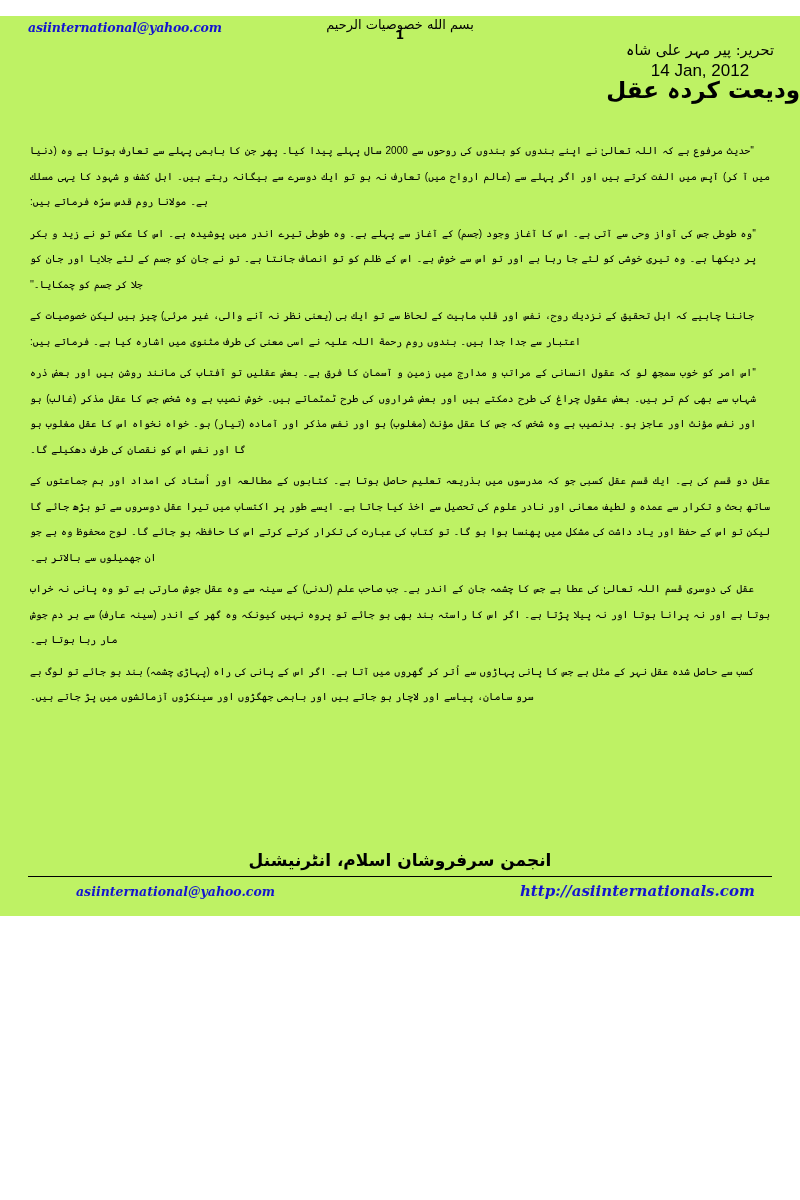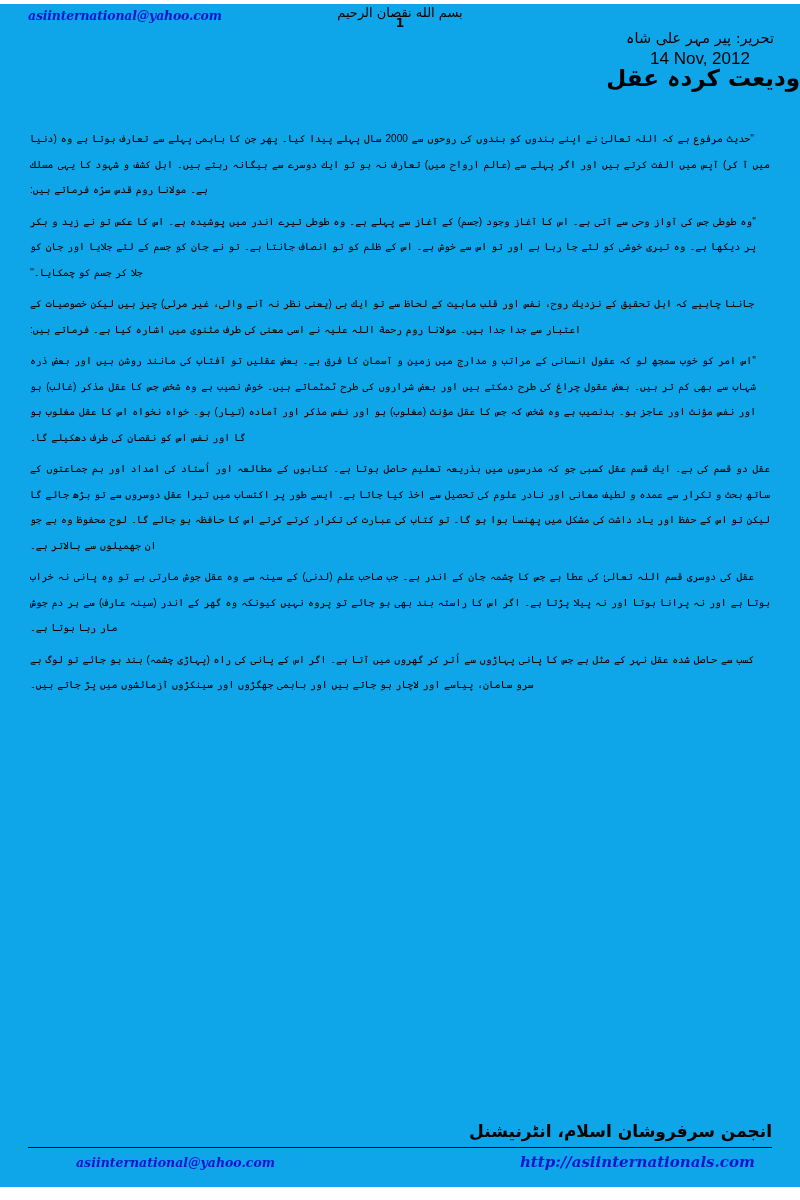--- a/index.html
+++ b/index.html
@@ -3,23 +3,23 @@
 <meta charset="utf-8">
 <style>
   html, body {
     margin: 0;
     padding: 0;
     background: #ffffff;
   }
   .page {
     position: relative;
     width: 800px;
-    height: 1183px;
-    margin: 4px auto;
-    background: #0ea5e9;
+    height: 900px;
+    margin: 16px auto;
+    background: #bef264;
     overflow: hidden;
     font-family: "DejaVu Sans", sans-serif;
     color: #000000;
   }
 
   
   .masthead {
     position: relative;
     height: 100px;
   }
@@ -123,20 +123,21 @@
 
   
   .footer {
     position: absolute;
     left: 0;
     right: 0;
     bottom: 0;
     padding: 0 28px 6px 28px;
   }
   .org-name {
+    text-align: center;
     font-family: "DejaVu Sans", sans-serif;
     font-weight: bold;
     font-size: 17px;
     color: #000;
     padding-bottom: 6px;
   }
   .footer-rule {
     border: 0;
     border-top: 1.5px solid #000;
     margin: 0 0 5px 0;
@@ -171,39 +172,39 @@
 </head>
 <body>
 
 <div class="page">
 
   <div class="masthead">
 
     <div class="hdr-email">asiinternational@yahoo.com</div>
 
     <div class="hdr-bismillah-wrap">
-      <span class="hdr-bismillah">بسم الله نقصان الرحيم</span>
+      <span class="hdr-bismillah">بسم الله خصوصيات الرحيم</span>
       <span class="hdr-pagenum">1</span>
     </div>
 
     <div class="hdr-byline">
       <span class="hdr-author">تحرير: پير مہر على شاہ</span>
-      <span class="hdr-date">14 Nov, 2012</span>
+      <span class="hdr-date">14 Jan, 2012</span>
     </div>
 
     <h1 class="doc-title">وديعت كردہ عقل</h1>
   </div>
 
   <div class="article">
 
     <p class="para first-indent">''حديث مرفوع ہے كہ اللہ تعالىٰ نے اپنے بندوں كو بندوں كى روحوں سے 2000 سال پہلے پيدا كيا۔ پھر جن كا باہمى پہلے سے تعارف ہوتا ہے وہ (دنيا ميں آ كر) آپس ميں الفت كرتے ہيں اور اگر پہلے سے (عالم ارواح ميں) تعارف نہ ہو تو ايك دوسرے سے بيگانہ رہتے ہيں۔ اہل كشف و شہود كا يہى مسلك ہے۔ مولانا روم قدس سرّہ فرماتے ہيں:</p>
 
     <p class="para quote">''وہ طوطى جس كى آواز وحى سے آتى ہے۔ اس كا آغاز وجود (جسم) كے آغاز سے پہلے ہے۔ وہ طوطى تيرے اندر ميں پوشيدہ ہے۔ اس كا عكس تو نے زيد و بكر پر ديكھا ہے۔ وہ تيرى خوشى كو لئے جا رہا ہے اور تو اس سے خوش ہے۔ اس كے ظلم كو تو انصاف جانتا ہے۔ تو نے جان كو جسم كے لئے جلايا اور جان كو جلا كر جسم كو چمكايا۔''</p>
 
-    <p class="para first-indent">جاننا چاہيے كہ اہل تحقيق كے نزديك روح، نفس اور قلب ماہيت كے لحاظ سے تو ايك ہى (يعنى نظر نہ آنے والى، غير مرئى) چيز ہيں ليكن خصوصيات كے اعتبار سے جدا جدا ہيں۔ مولانا روم رحمة اللہ عليہ نے اسى معنى كى طرف مثنوى ميں اشارہ كيا ہے۔ فرماتے ہيں:</p>
+    <p class="para first-indent">جاننا چاہيے كہ اہل تحقيق كے نزديك روح، نفس اور قلب ماہيت كے لحاظ سے تو ايك ہى (يعنى نظر نہ آنے والى، غير مرئى) چيز ہيں ليكن خصوصيات كے اعتبار سے جدا جدا ہيں۔ بندوں روم رحمة اللہ عليہ نے اسى معنى كى طرف مثنوى ميں اشارہ كيا ہے۔ فرماتے ہيں:</p>
 
     <p class="para quote">''اس امر كو خوب سمجھ لو كہ عقول انسانى كے مراتب و مدارج ميں زمين و آسمان كا فرق ہے۔ بعض عقليں تو آفتاب كى مانند روشن ہيں اور بعض ذرہ شہاب سے بھى كم تر ہيں۔ بعض عقول چراغ كى طرح دمكتے ہيں اور بعض شراروں كى طرح ٹمٹماتے ہيں۔ خوش نصيب ہے وہ شخص جس كا عقل مذكر (غالب) ہو اور نفس مؤنث اور عاجز ہو۔ بدنصيب ہے وہ شخص كہ جس كا عقل مؤنث (مغلوب) ہو اور نفس مذكر اور آمادہ (تيار) ہو۔ خواہ نخواہ اس كا عقل مغلوب ہو گا اور نفس اس كو نقصان كى طرف دھكيلے گا۔</p>
 
     <p class="para">عقل دو قسم كى ہے۔ ايك قسم عقل كسبى جو كہ مدرسوں ميں بذريعہ تعليم حاصل ہوتا ہے۔ كتابوں كے مطالعہ اور اُستاد كى امداد اور ہم جماعتوں كے ساتھ بحث و تكرار سے عمدہ و لطيف معانى اور نادر علوم كى تحصيل سے اخذ كيا جاتا ہے۔ ايسے طور پر اكتساب ميں تيرا عقل دوسروں سے تو بڑھ جائے گا ليكن تو اس كے حفظ اور ياد داشت كى مشكل ميں پھنسا ہوا ہو گا۔ تو كتاب كى عبارت كى تكرار كرتے كرتے اس كا حافظہ ہو جائے گا۔ لوح محفوظ وہ ہے جو ان جھمیلوں سے بالاتر ہے۔</p>
 
     <p class="para first-indent">عقل كى دوسرى قسم اللہ تعالىٰ كى عطا ہے جس كا چشمہ جان كے اندر ہے۔ جب صاحب علم (لدنى) كے سينہ سے وہ عقل جوش مارتى ہے تو وہ پانى نہ خراب ہوتا ہے اور نہ پرانا ہوتا اور نہ پيلا پڑتا ہے۔ اگر اس كا راستہ بند بھى ہو جائے تو پروہ نہيں كيونكہ وہ گھر كے اندر (سينہ عارف) سے ہر دم جوش مار رہا ہوتا ہے۔</p>
 
     <p class="para first-indent">كسب سے حاصل شدہ عقل نہر كے مثل ہے جس كا پانى پہاڑوں سے اُتر كر گھروں ميں آتا ہے۔ اگر اس كے پانى كى راہ (پہاڑى چشمہ) بند ہو جائے تو لوگ بے سرو سامان، پياسے اور لاچار ہو جاتے ہيں اور باہمى جھگڑوں اور سينكڑوں آزمائشوں ميں پڑ جاتے ہيں۔</p>
 
   </div>

